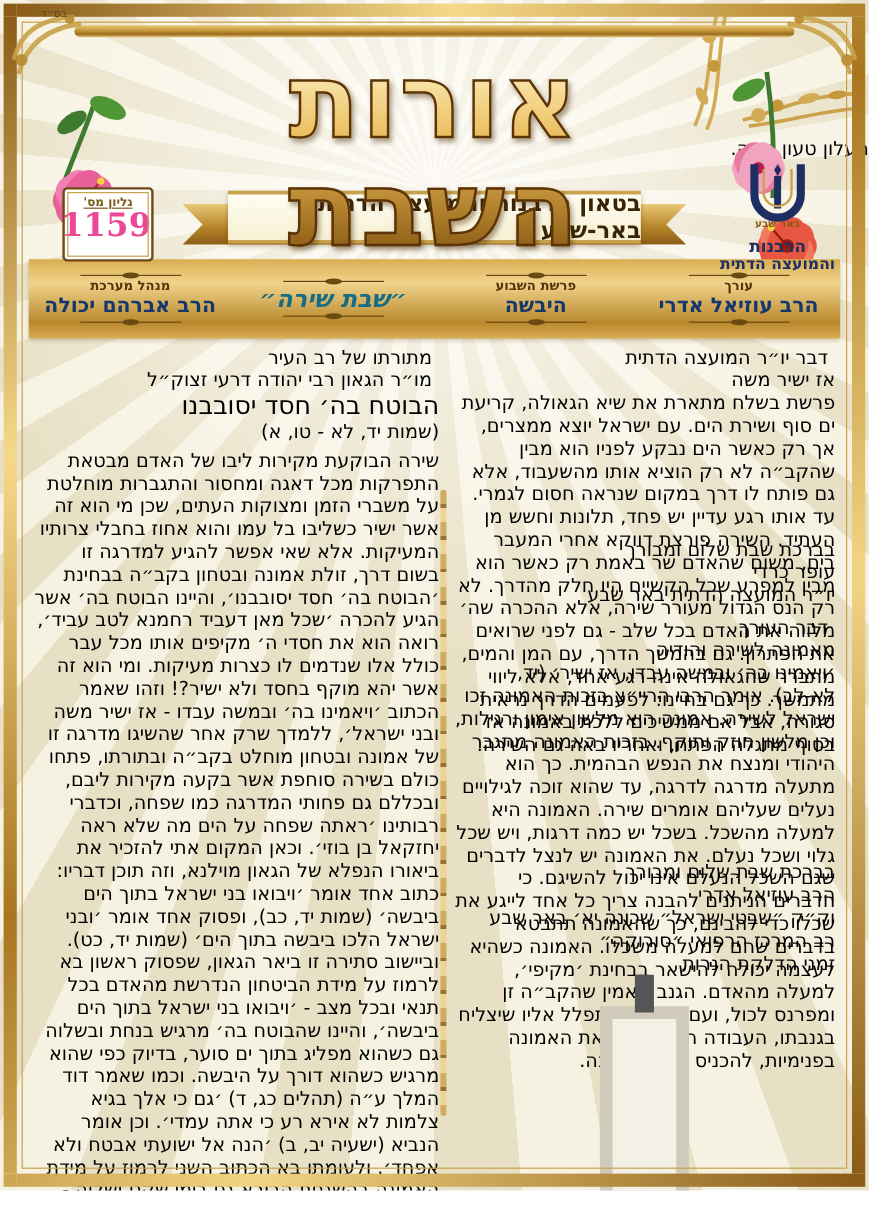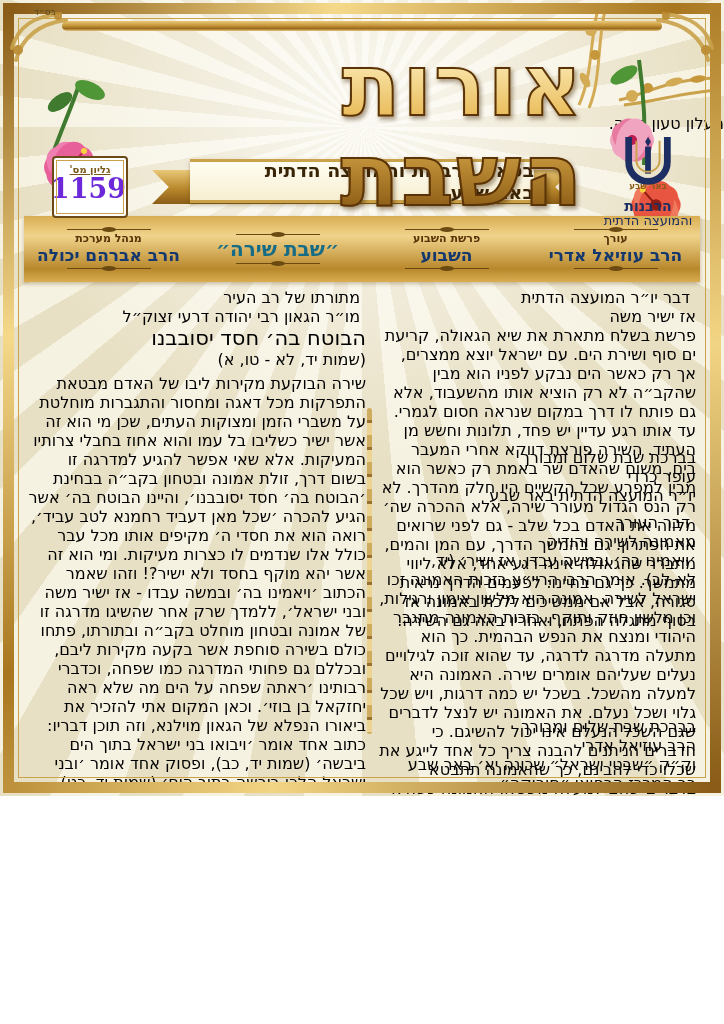--- a/index.html
+++ b/index.html
@@ -1,19 +1,19 @@
 <!DOCTYPE html>
 <html dir="rtl" lang="he"><head>
 <meta charset="utf-8">
 <style>
   * { margin:0; padding:0; box-sizing:border-box; }
   html,body { width:724px; height:1024px; }
   body { font-family:"DejaVu Sans", sans-serif; direction:rtl; }
 
-  .page { position:relative; width:724px; height:796px; overflow:hidden;
+  .page { position:relative; width:724px; height:992px; overflow:hidden;
     background:
       radial-gradient(circle at 50% 14%, rgba(255,255,255,.75), rgba(255,255,255,0) 46%),
       repeating-conic-gradient(from 0deg at 50% 16%, #f6f2e1 0deg 5deg, #e8e0c4 5deg 10deg);
   }
 
   
   .frame { position:absolute; inset:3px; border:11px solid;
     border-image:linear-gradient(135deg,#8a5c17,#f5d98a 22%,#a8761f 45%,#f2d584 70%,#8a5c17) 1;
     pointer-events:none; z-index:40; }
   .frame-line { position:absolute; inset:18px; border:1px solid #c9a24b; pointer-events:none; z-index:40; }
@@ -24,59 +24,59 @@
   .bsd { position:absolute; top:7px; left:34px; font-size:9px; color:#5a4a20; z-index:45; }
   .topbar { position:absolute; top:21px; right:62px; left:62px; height:10px; border-radius:5px;
     background:linear-gradient(180deg,#e9c878,#c6973a 45%,#9a6b1d 75%,#e3c177); z-index:30; }
 
   
   .flowers { position:absolute; z-index:20; }
   .flowers.left  { left:20px; top:72px; }
   .flowers.right { right:22px; top:55px; }
 
   
-  .main-title { position:absolute; top:40px; left:140px; right:140px; 
+  .main-title { position:absolute; top:40px; left:140px; right:140px; text-align:center;
     font-size:86px; font-weight:bold; letter-spacing:2px; line-height:1.05; z-index:25;
     background:linear-gradient(180deg,#fdf0c0 5%,#e8b853 45%,#8a5a14 95%);
     -webkit-background-clip:text; background-clip:text; color:transparent;
     -webkit-text-stroke:2px #5a3408;
     filter:drop-shadow(2px 3px 2px rgba(70,40,0,.45)); }
 
   
   .issue-box { position:absolute; left:52px; top:156px; width:76px; height:62px; background:#fff;
     border:2px solid #6b4a18; outline:1px solid #c9a24b; outline-offset:-5px; border-radius:4px;
     text-align:center; z-index:26; padding-top:6px; }
   .issue-label { font-size:10px; color:#7a5a18; font-weight:bold;text-decoration:underline; }
-  .issue-number { font-size:27px; font-weight:bold; color:#6d28d9; line-height:1; font-family:"DejaVu Serif", serif; }
+  .issue-number { font-size:27px; font-weight:bold; color:#ec4899; line-height:1; font-family:"DejaVu Serif", serif; }
 
   
   .logo { position:absolute; right:18px; top:133px; width:116px; text-align:center; z-index:26; }
   .logo-text1 { font-size:14px; font-weight:700; color:#1d2e63; line-height:1.05; }
-  .logo-text2 { font-size:13px; font-weight:400; color:#1d2e63; line-height:1.1; }
+  .logo-text2 { font-size:13px; font-weight:700; color:#1d2e63; line-height:1.1; }
 
   
   .ribbon-back { position:absolute; top:170px; left:50%; transform:translateX(-50%); width:420px; height:34px;
     background:linear-gradient(180deg,#e9c878,#b9882c 55%,#8a5c17); z-index:22;
     clip-path:polygon(0 0,100% 0,96% 50%,100% 100%,0 100%,4% 50%); }
   .ribbon-center { position:absolute; top:159px; left:50%; transform:translateX(-50%); width:344px; height:44px;
     background:linear-gradient(180deg,#fffdf2,#f7efd2); border-top:3px solid #c9a24b; border-bottom:3px solid #c9a24b;
     box-shadow:0 2px 4px rgba(90,60,0,.35); z-index:23; display:flex; align-items:center; justify-content:center; }
   .ribbon-text { font-size:19px; font-weight:900; color:#3a2406; }
 
   
   .masthead { position:absolute; top:216px; left:24px; right:24px; height:66px; display:flex; z-index:21;
     background:linear-gradient(180deg,#d9ad52,#f0d48c 30%,#b9882c 80%,#d9ad52); box-shadow:0 2px 4px rgba(90,60,0,.3); }
   .mh-cell { flex:1; display:flex; flex-direction:column; align-items:center; justify-content:center; padding:2px 0; }
   .flr { width:84px; height:7px; position:relative; }
   .flr::before { content:""; position:absolute; top:3px; left:0; right:0; border-top:1px solid #6b4a12; }
   .flr::after { content:""; position:absolute; top:1px; left:50%; transform:translateX(-50%); width:14px; height:5px;
     background:#6b4a12; border-radius:50%; }
   .mh-role { font-size:11px; font-weight:bold; color:#5a3208; line-height:1.15; }
   .mh-name { font-size:17px; font-weight:900; color:#14386e; line-height:1.1; }
-  .mh-name.shira { font-size:20px; color:#166b86; }
+  .mh-name.shira { font-size:20px; color:#166b86;font-style:italic; }
 
   
   .content { position:absolute; top:288px; left:28px; right:28px; bottom:32px; z-index:15; }
   .col-right { position:absolute; right:0; top:0; width:318px; }
   .col-left  { position:absolute; left:0; top:0; width:338px; }
   .divider { position:absolute; right:324px; top:120px; bottom:30px; width:5px; border-radius:3px; opacity:.85;
     background:repeating-linear-gradient(180deg,#caa24b 0 12px,#8a5c17 12px 15px,#ecd28c 15px 27px); }
 
   
   .plaque { position:relative; margin:0 6px; background:linear-gradient(180deg,#7a4012,#4a2408 60%,#35180" }
@@ -234,21 +234,21 @@
   <div class="masthead">
     <div class="mh-cell">
       <div class="flr"></div>
       <div class="mh-role">עורך</div>
       <div class="mh-name">הרב עוזיאל אדרי</div>
       <div class="flr"></div>
     </div>
     <div class="mh-cell">
       <div class="flr"></div>
       <div class="mh-role">פרשת השבוע</div>
-      <div class="mh-name">השבוע</div>
+      <div class="mh-name">היבשה</div>
       <div class="flr"></div>
     </div>
     <div class="mh-cell">
       <div class="flr"></div>
       <div class="mh-name shira">״שבת שירה״</div>
       <div class="flr"></div>
     </div>
     <div class="mh-cell">
       <div class="flr"></div>
       <div class="mh-role">מנהל מערכת</div>

